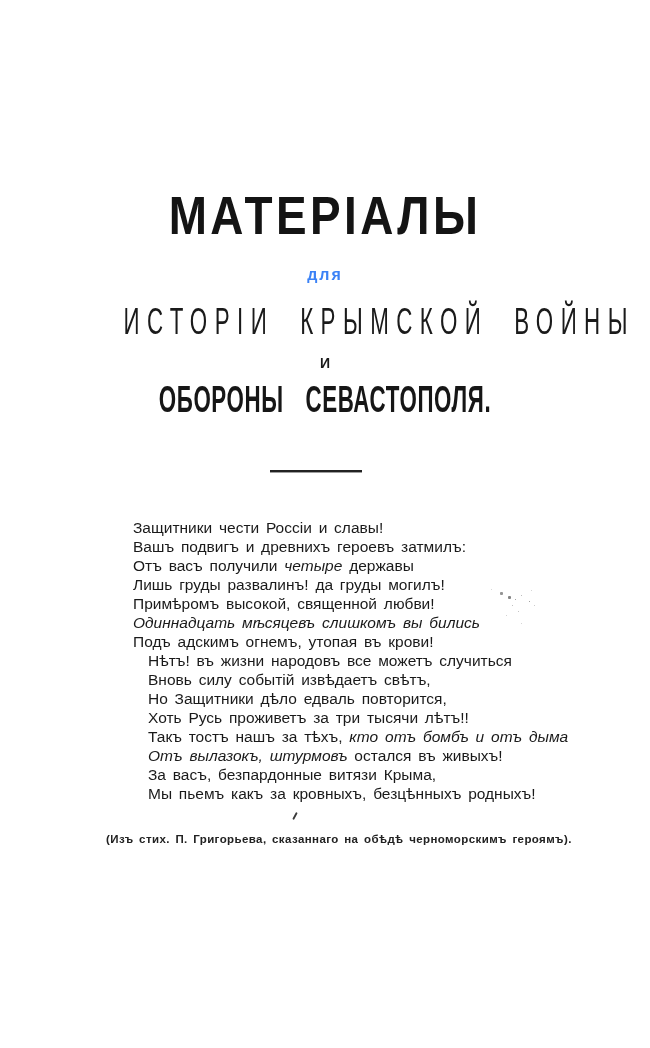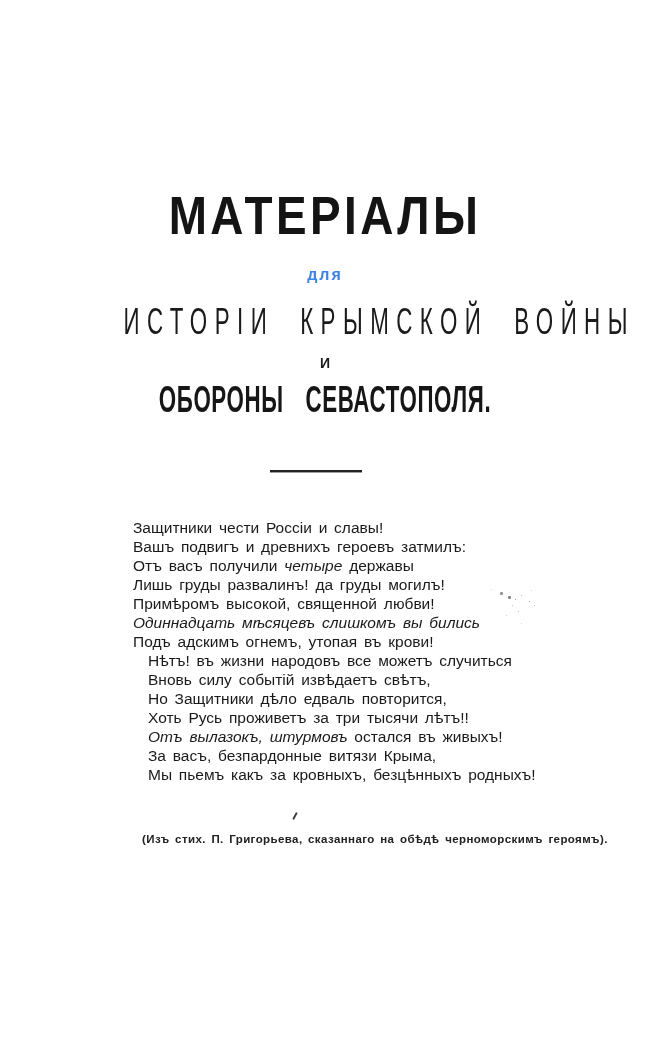--- a/index.html
+++ b/index.html
@@ -118,21 +118,20 @@
     position: absolute;
     top: 833px;
     left: 106px;
     width: 460px;
     font-size: 11.5px;
     font-weight: bold;
     letter-spacing: 0.4px;
     word-spacing: 2px;
     color: #222;
     white-space: nowrap;
-    margin-left: 36px;
   }
   .smudge {
     position: absolute;
     top: 592px;
     left: 500px;
     width: 3px;
     height: 3px;
     background: rgba(60,60,60,0.55);
     border-radius: 1px;
     box-shadow:
@@ -182,20 +181,21 @@
       <div class="poem-line"><span>Вашъ подвигъ и древнихъ героевъ затмилъ:</span></div>
       <div class="poem-line"><span>Отъ васъ получили </span><span class="it">четыре</span><span> державы</span></div>
       <div class="poem-line"><span>Лишь груды развалинъ! да груды могилъ!</span></div>
       <div class="poem-line"><span>Примѣромъ высокой, священной любви!</span></div>
       <div class="poem-line"><span class="it">Одиннадцать мѣсяцевъ слишкомъ вы бились</span></div>
       <div class="poem-line"><span>Подъ адскимъ огнемъ, утопая въ крови!</span></div>
       <div class="poem-line indented"><span>Нѣтъ! въ жизни народовъ все можетъ случиться</span></div>
       <div class="poem-line indented"><span>Вновь силу событій извѣдаетъ свѣтъ,</span></div>
       <div class="poem-line indented"><span>Но Защитники дѣло едваль повторится,</span></div>
       <div class="poem-line indented"><span>Хоть Русь проживетъ за три тысячи лѣтъ!!</span></div>
+      <div class="poem-line indented"><span>Такъ тостъ нашъ за тѣхъ, </span><span class="it">кто отъ бомбъ и отъ дыма</span></div>
       <div class="poem-line indented"><span class="it">Отъ вылазокъ, штурмовъ</span><span> остался въ живыхъ!</span></div>
       <div class="poem-line indented"><span>За васъ, безпардонные витязи Крыма,</span></div>
       <div class="poem-line indented"><span>Мы пьемъ какъ за кровныхъ, безцѣнныхъ родныхъ!</span></div>
     </div>
 
   <div class="footnote">(Изъ стих. П. Григорьева, сказаннаго на обѣдѣ черноморскимъ героямъ).</div>
 
   <div class="smudge"></div>
 
   <div class="stray-mark"></div>

